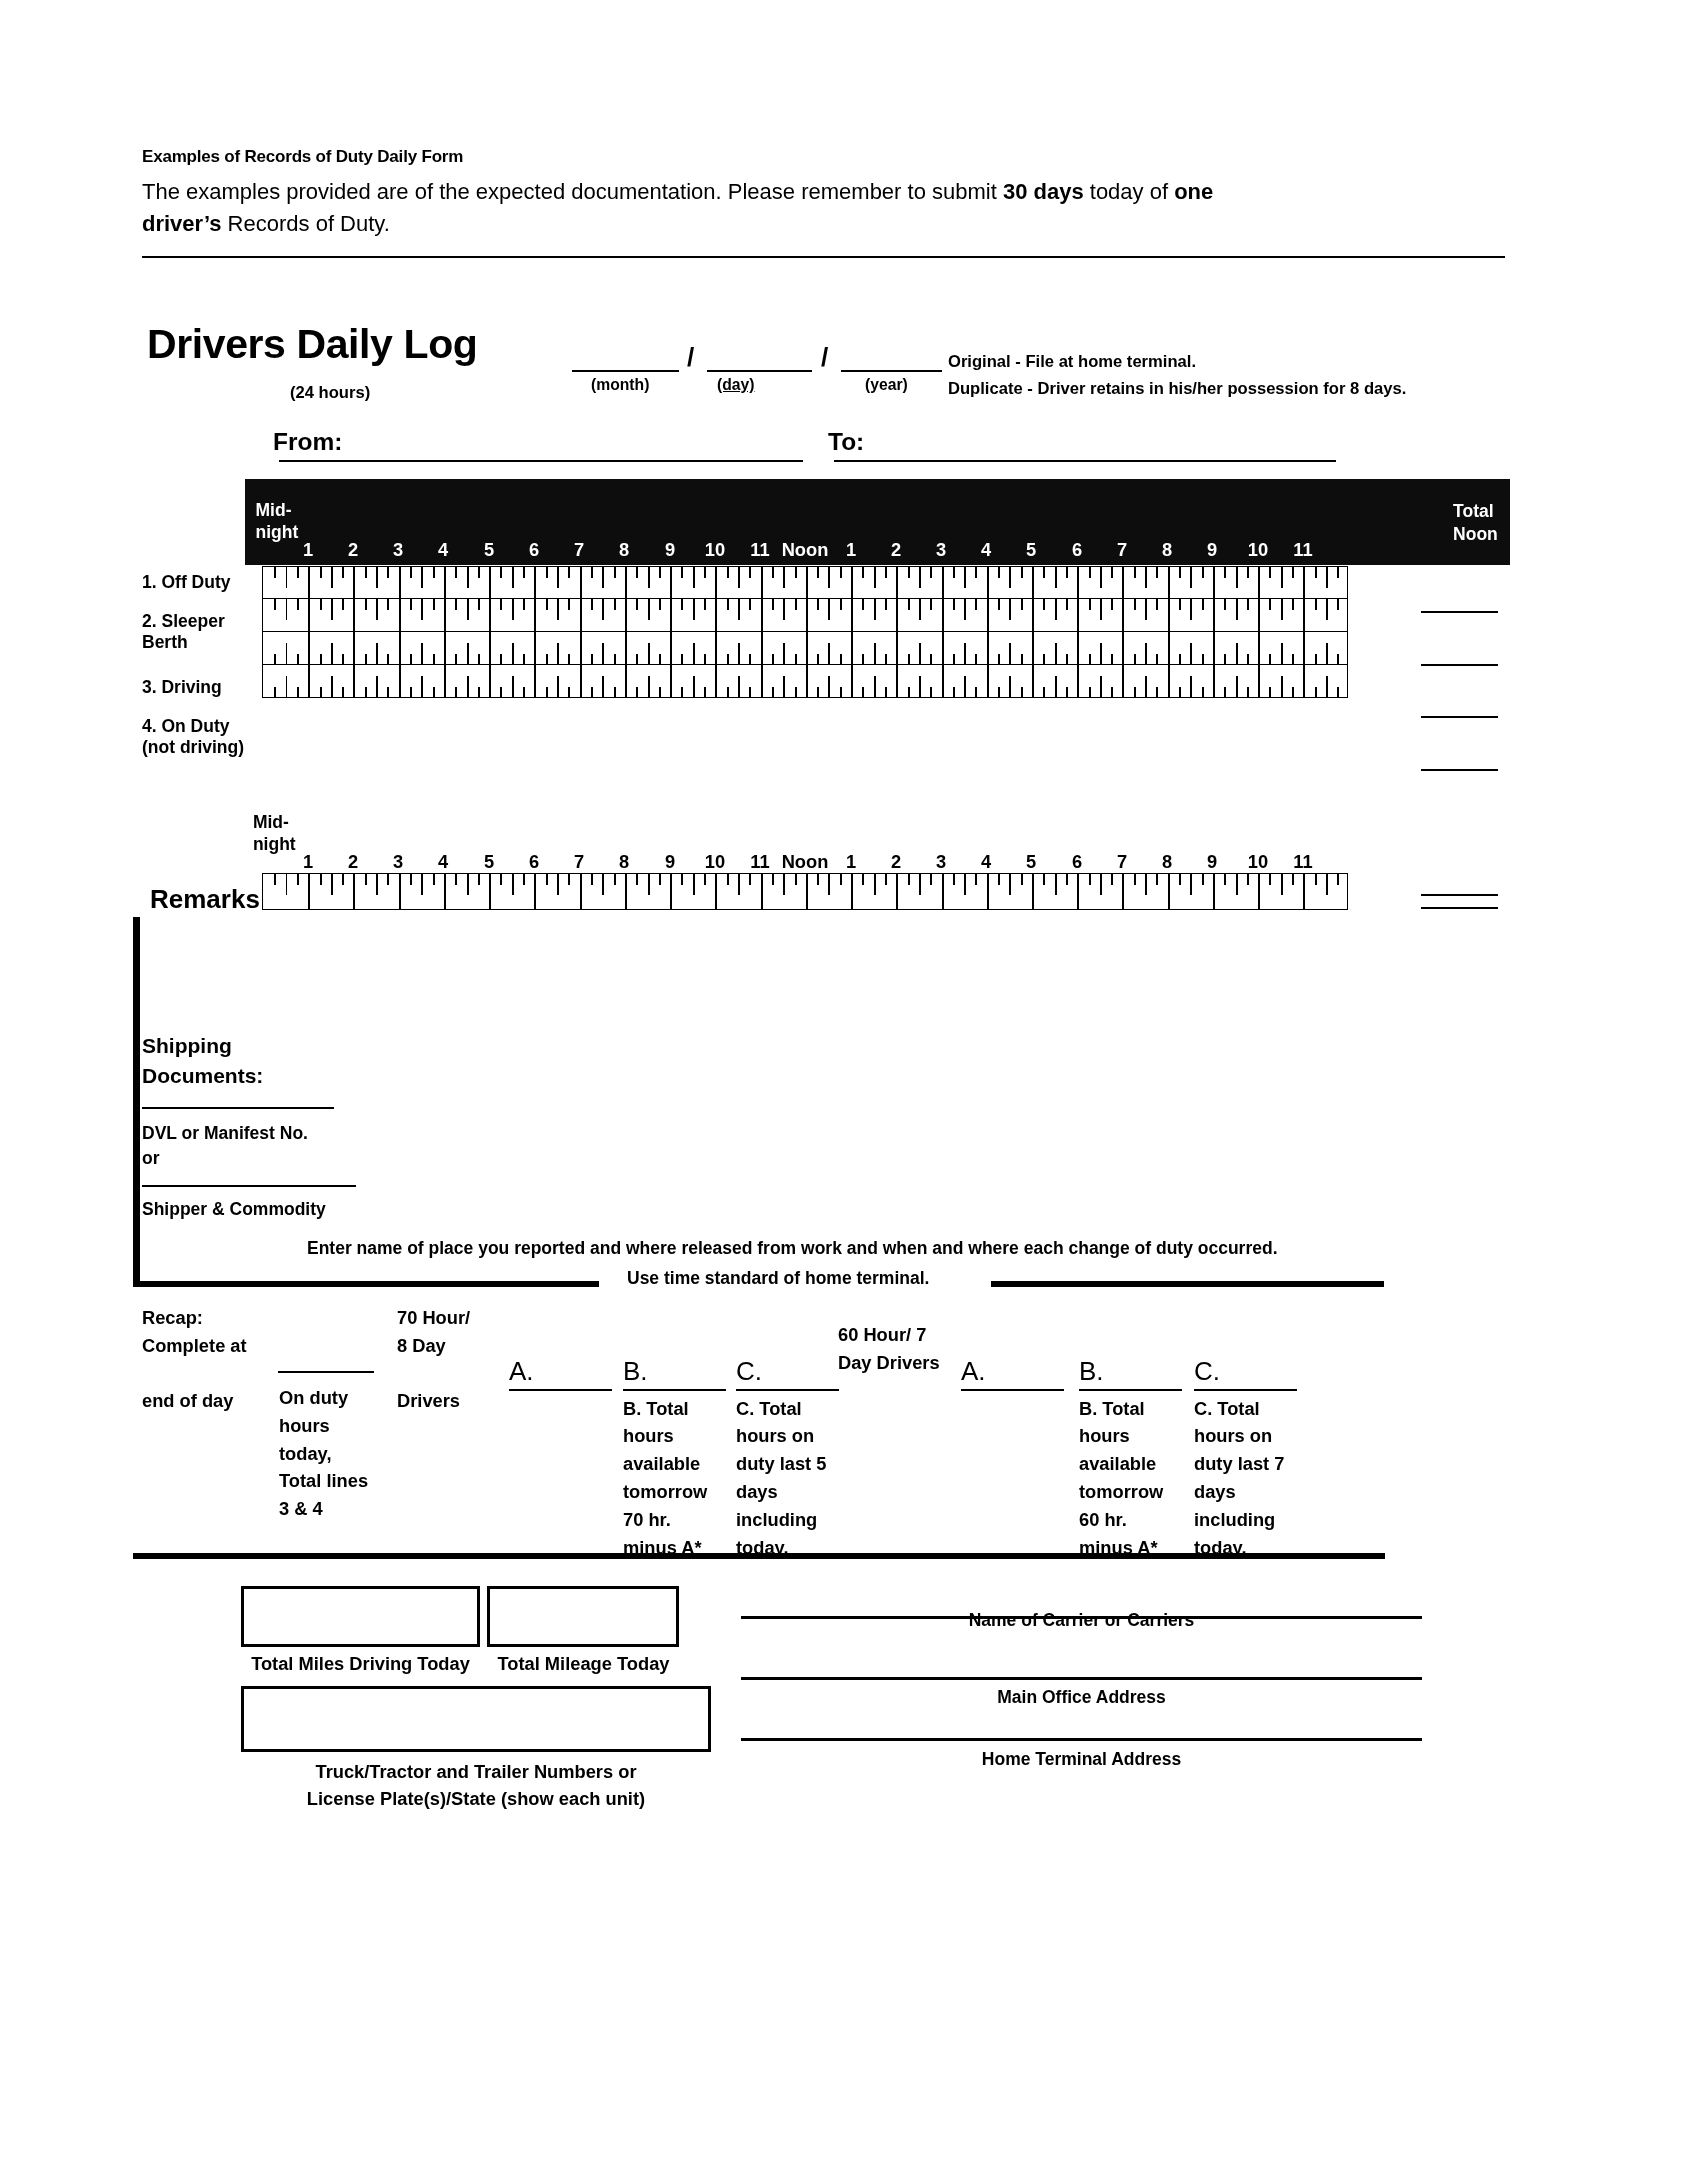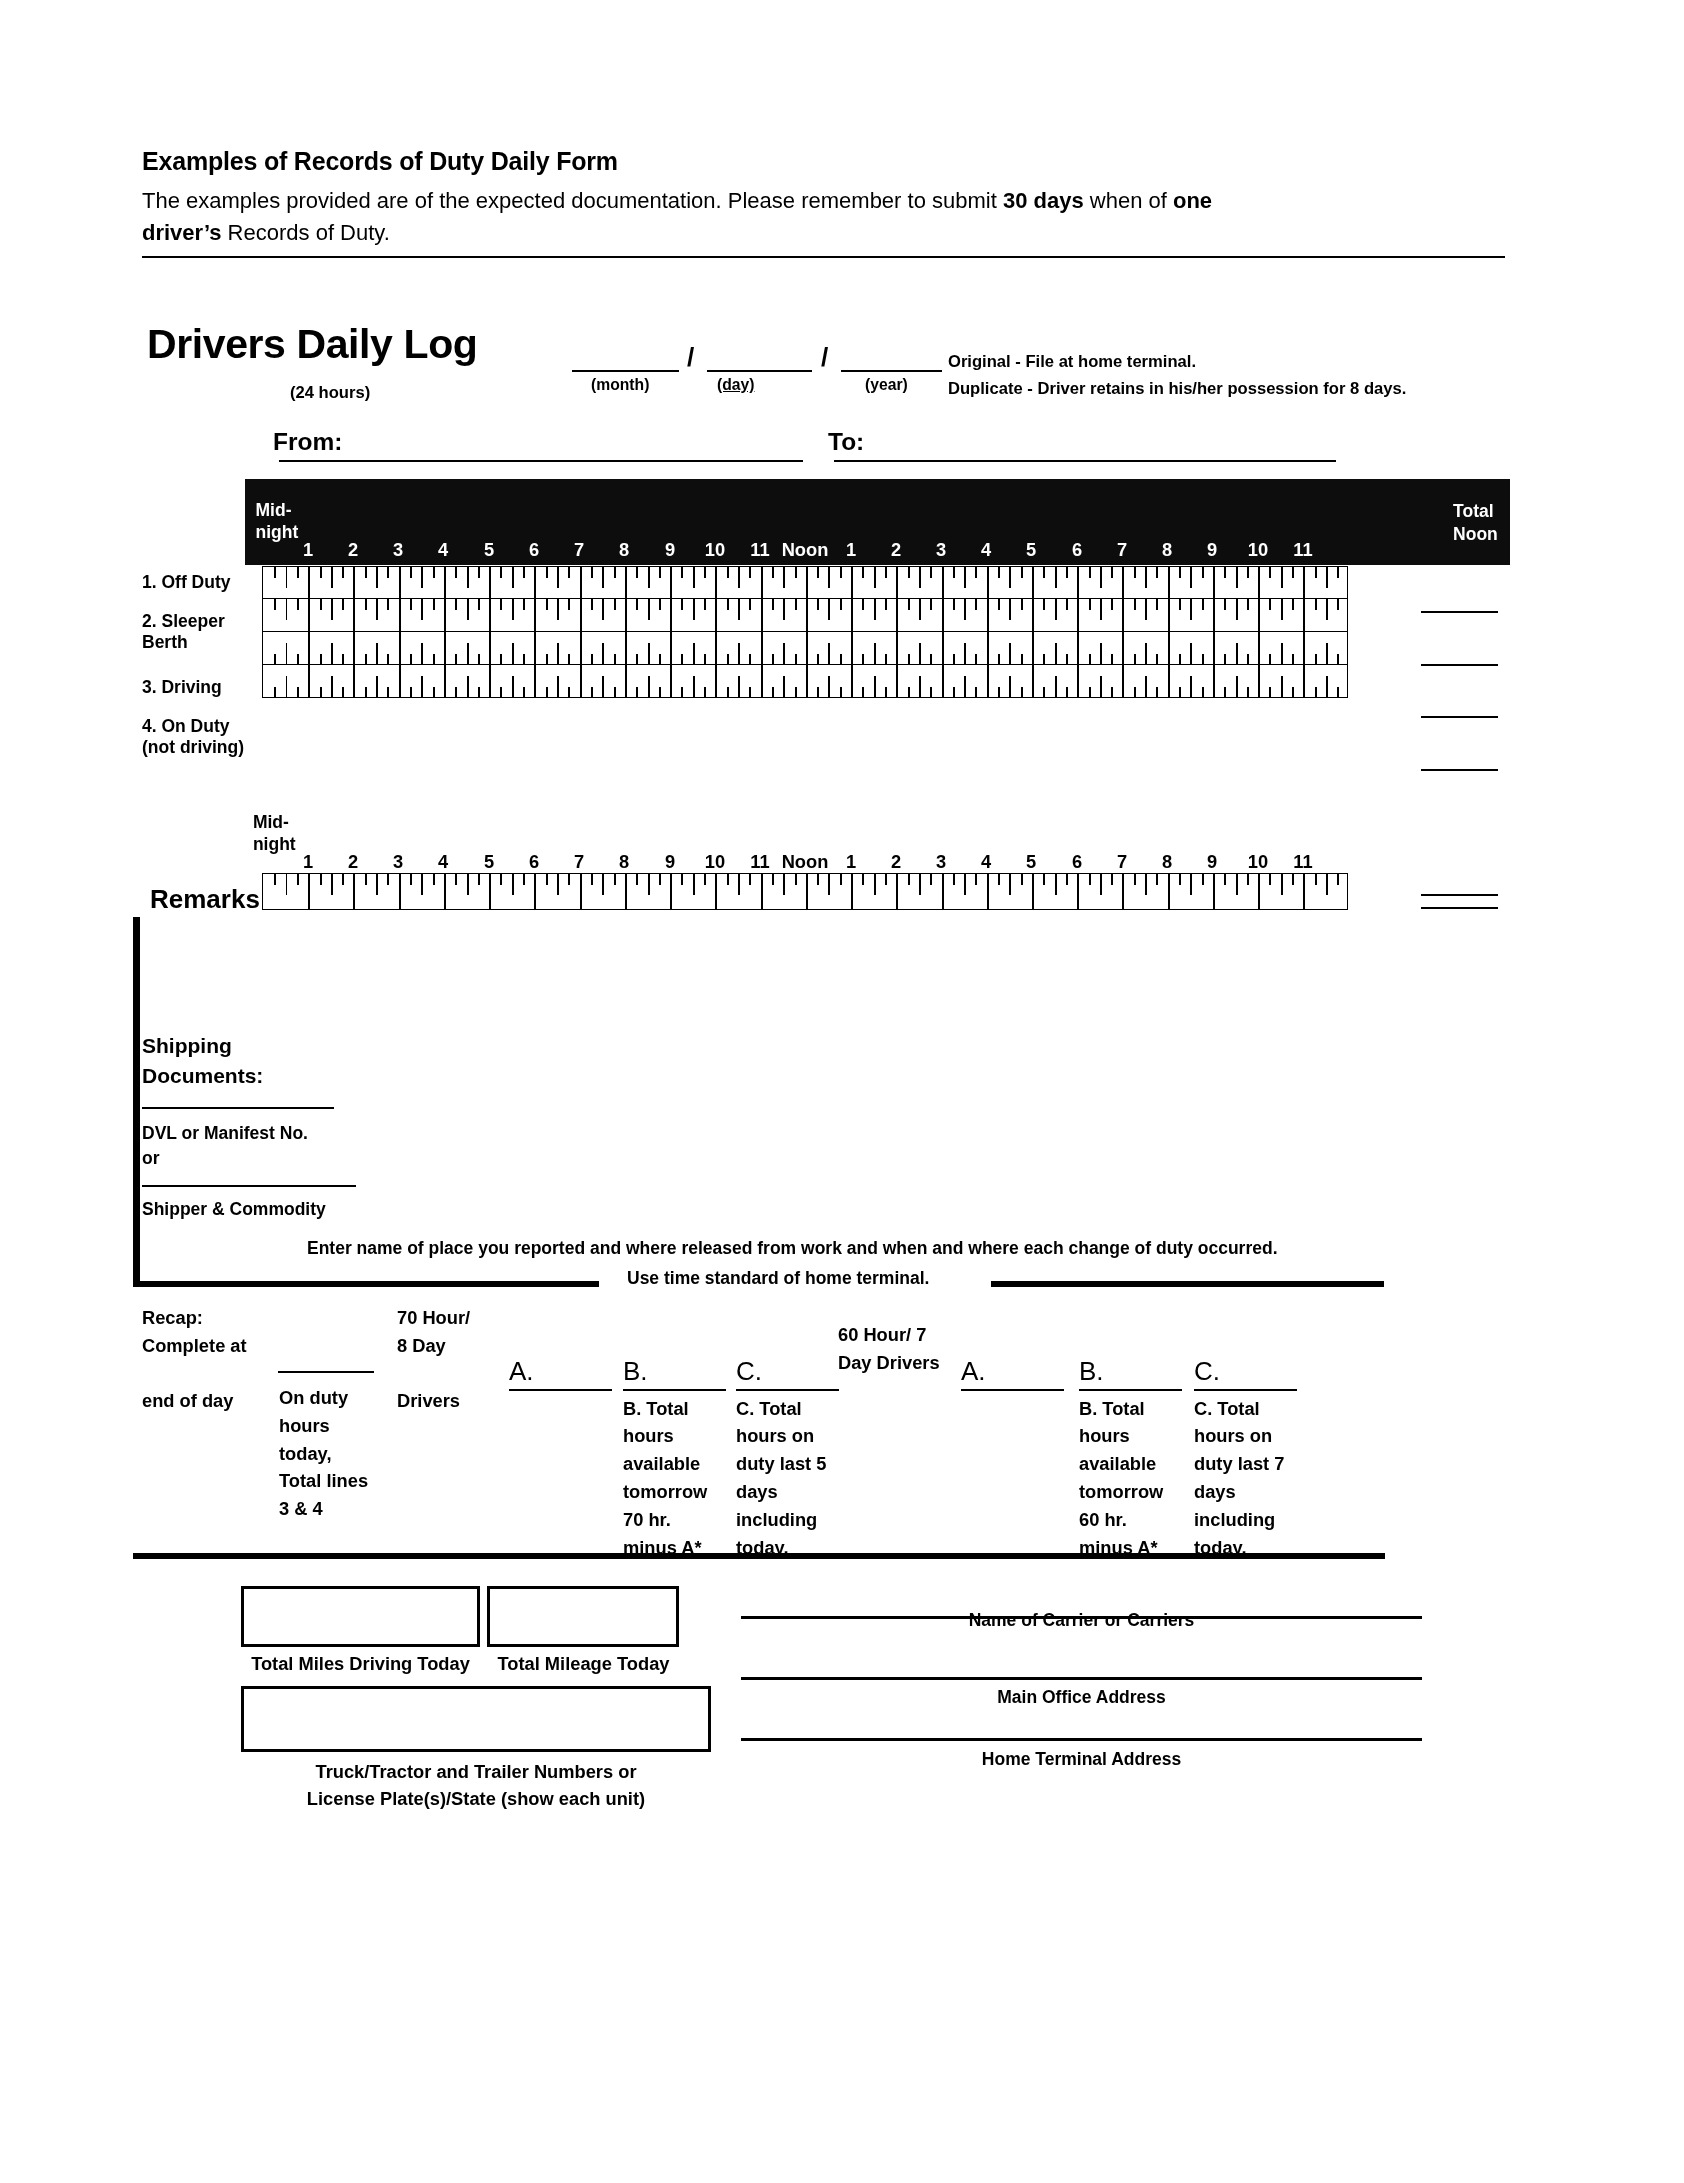--- a/index.html
+++ b/index.html
@@ -10,21 +10,21 @@
     background: #ffffff;
     font-family: "Liberation Sans", sans-serif;
     color: #000000;
     position: relative;
   }
   .page { position: relative; width:1685px; height:2184px; }
 
   
   .intro { position:absolute; left:142px; top:147px; width:1363px; }
   .intro-title {
-    font-size: 25px; font-weight: bold; letter-spacing: -0.2px;
+    font-size: 17px; font-weight: bold; letter-spacing: -0.2px;
     margin-bottom: 8.7px;
   }
   .intro-body { font-size: 22px; line-height: 1.45; }
   .intro-body b { font-weight: bold; }
   .intro-rule {
     position:absolute; left:142px; top:256px; width:1363px;
     border-top: 2.6px solid #000;
   }
 
   
@@ -152,21 +152,21 @@
   .sig-cap { position:absolute; font-size:17.5px; font-weight:bold; text-align:center; }
 </style>
 </head>
 <body>
 
 <div class="page">
 
   <div class="intro">
     <div class="intro-title">Examples of Records of Duty Daily Form</div>
     <div class="intro-body">
-      <span>The examples provided are of the expected documentation. Please remember to submit </span><b>30 days</b><span> when of </span><b>one</b><br>
+      <span>The examples provided are of the expected documentation. Please remember to submit </span><b>30 days</b><span> today of </span><b>one</b><br>
       <b>driver’s</b><span> Records of Duty.</span>
     </div>
   </div>
   <div class="intro-rule"></div>
 
   <div class="log-title">Drivers Daily Log</div>
   <div class="log-sub">(24 hours)</div>
 
   <div class="date-area">
     <div class="blank" style="left:0px; top:24.5px; width:107px;"></div>

